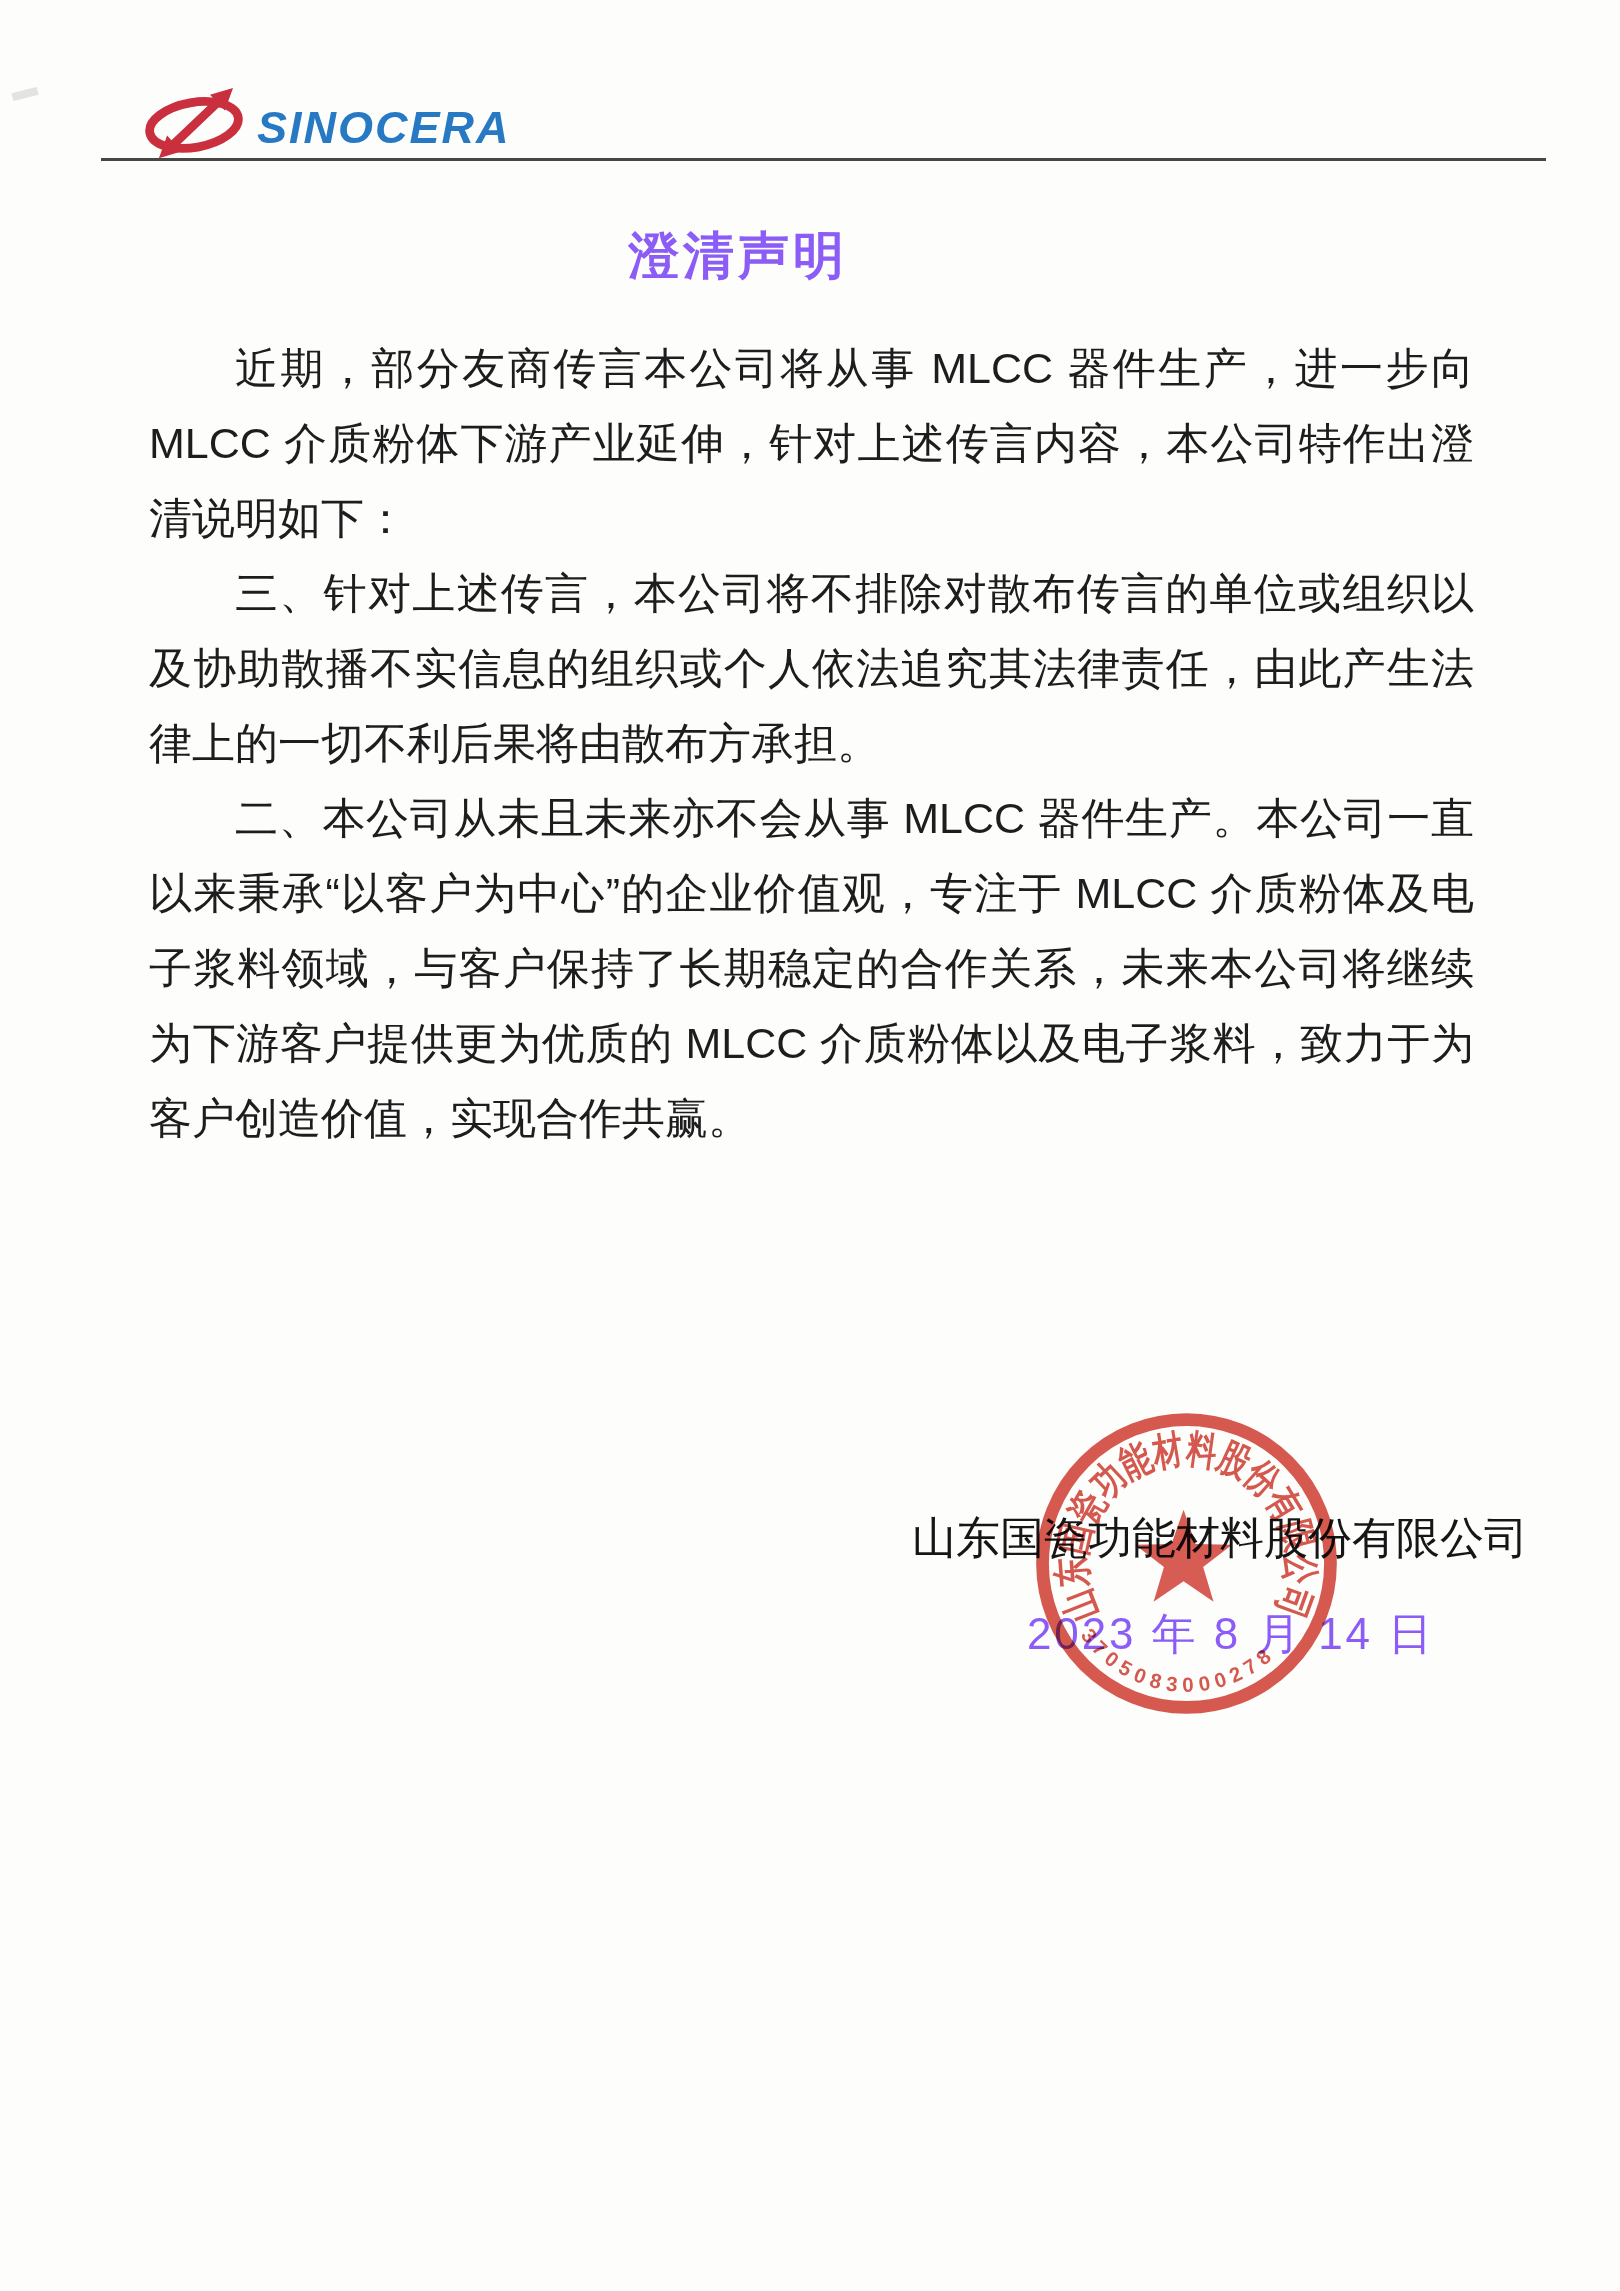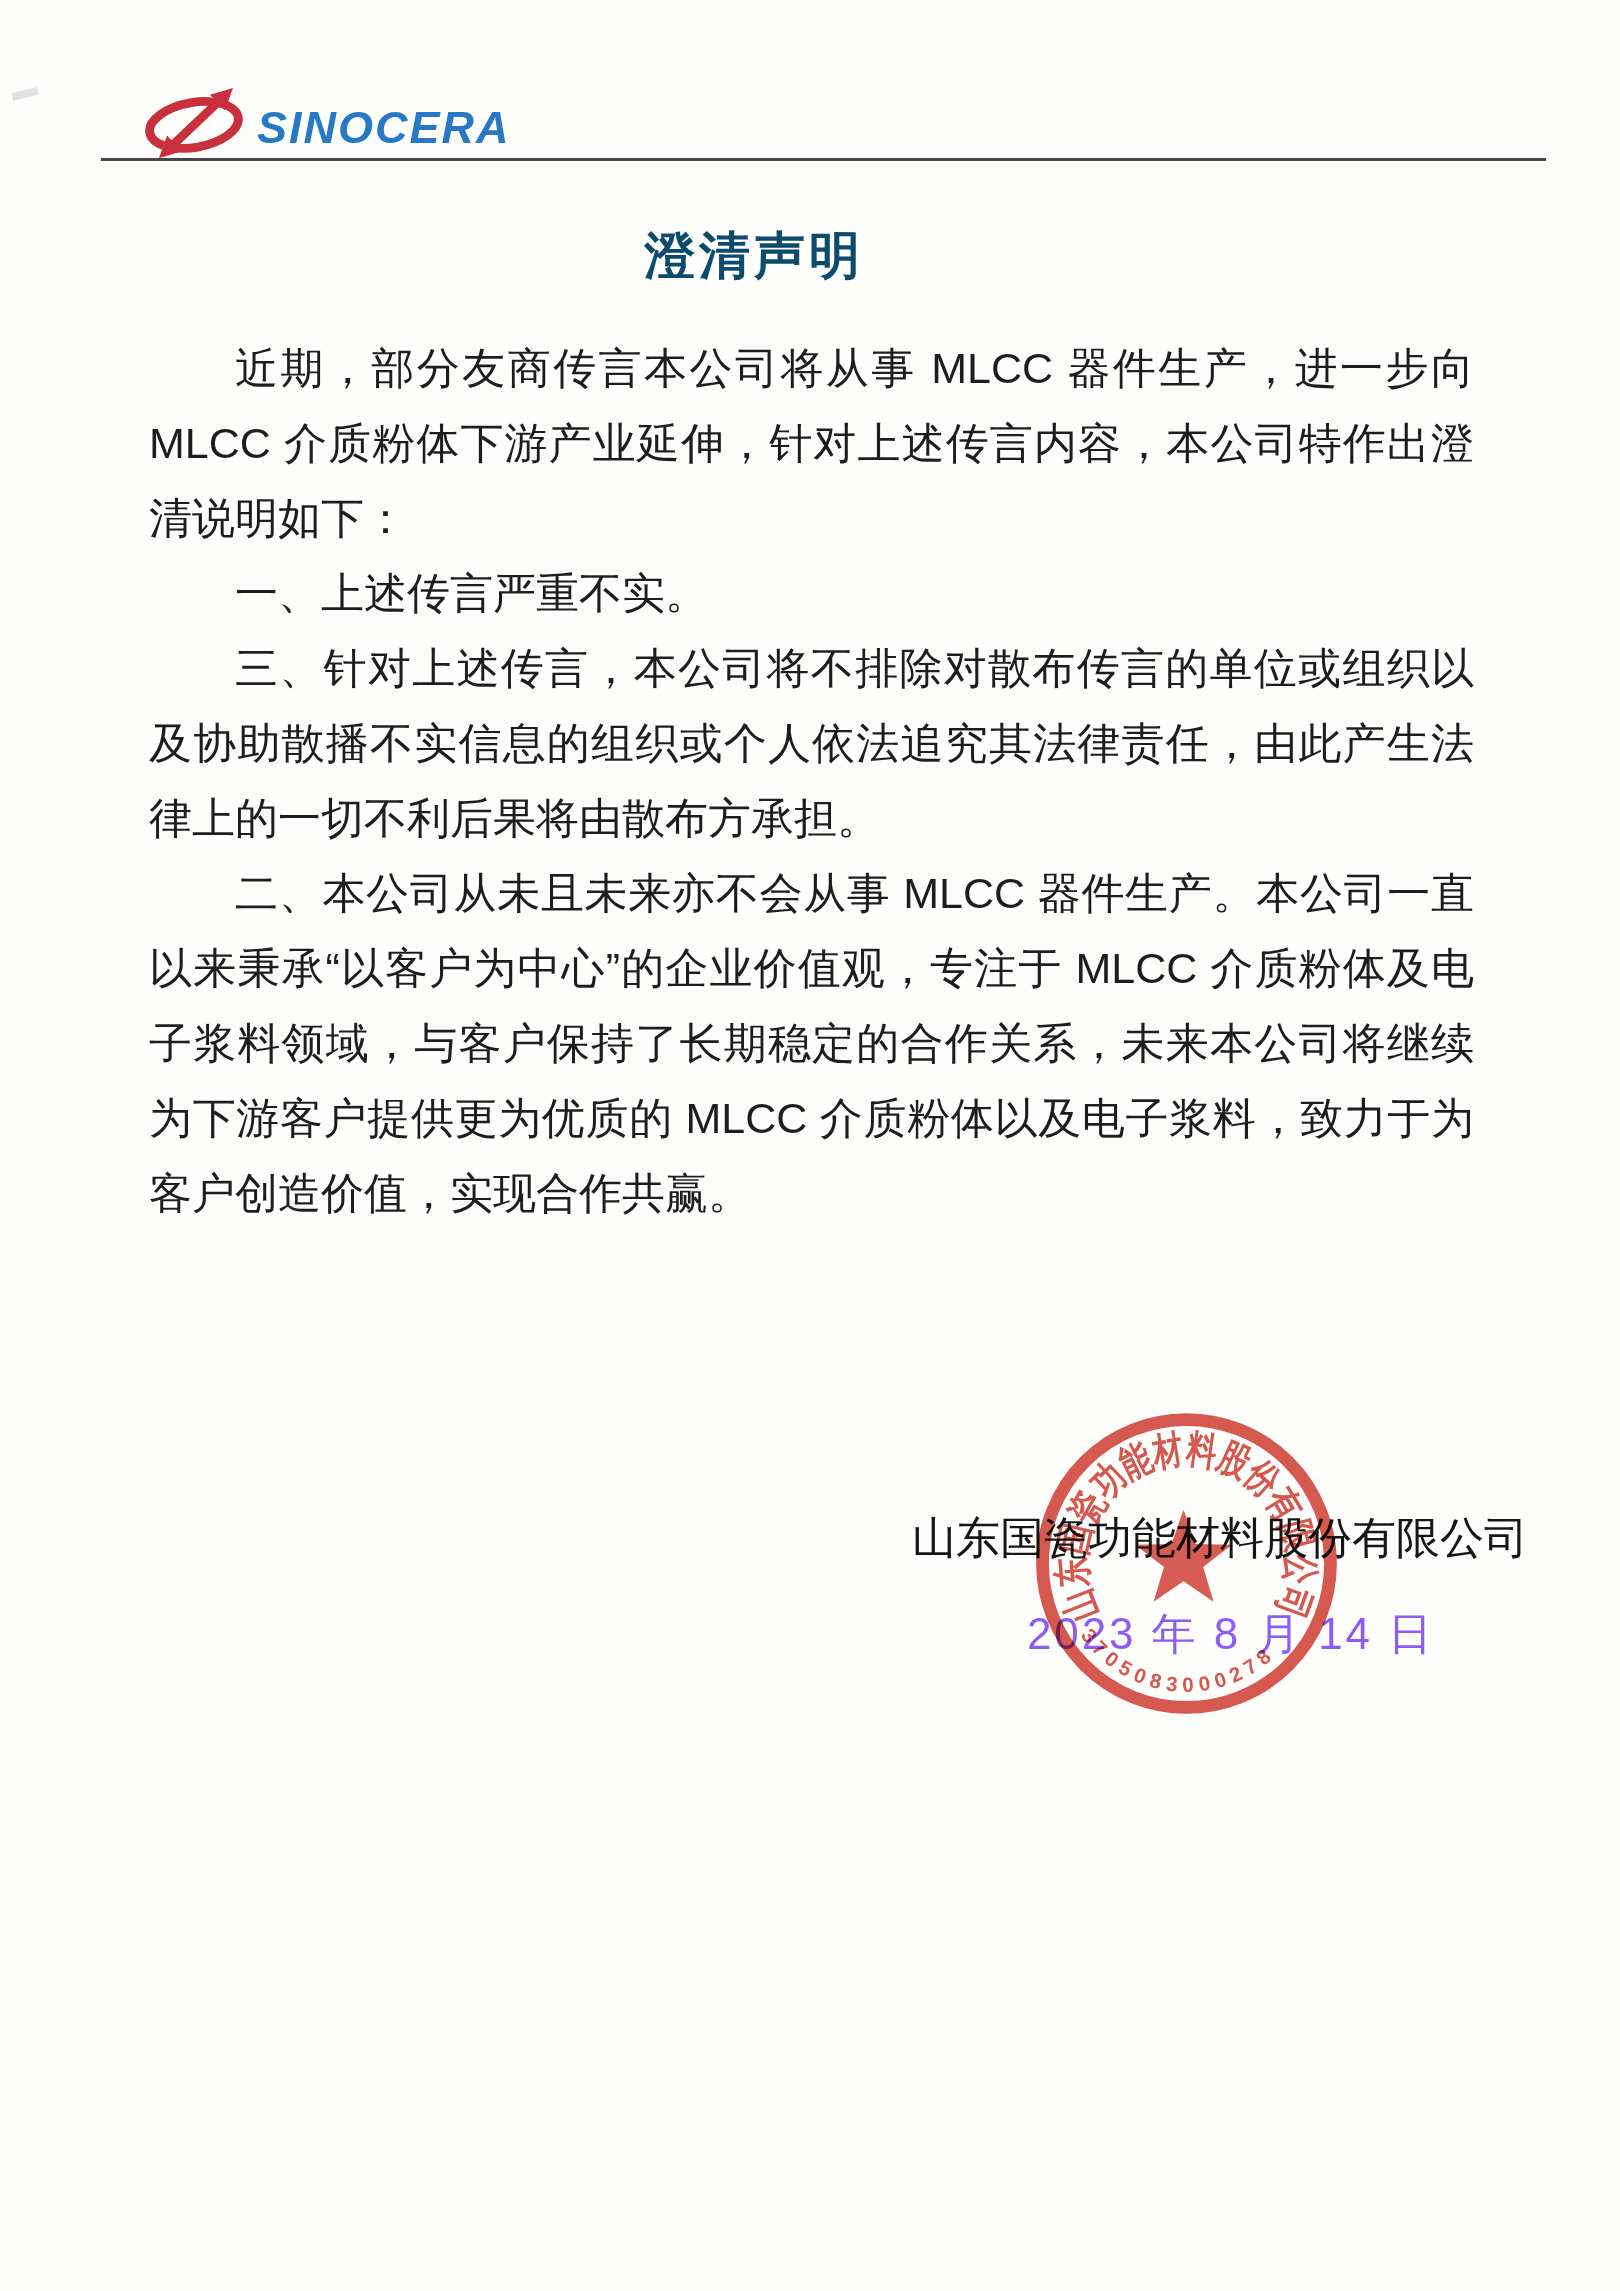--- a/index.html
+++ b/index.html
@@ -19,22 +19,22 @@
     position:absolute;left:112px;top:17.6px;
     font-size:45px;font-weight:bold;font-style:italic;
     color:#2679c2;letter-spacing:2px;white-space:nowrap;
   }
   .header-rule{
     position:absolute;left:101px;top:158px;width:1445px;height:2.9px;
     background:#474747;
   }
   
   .doc-title{
-    position:absolute;left:16px;top:222px;width:1476px;
-    text-align:center;font-size:51px;font-weight:bold;color:#0c4a6e;
+    position:absolute;left:0;top:222px;width:1476px;
+    text-align:center;font-size:51px;font-weight:bold;color:#8b5cf6;
     letter-spacing:3.9px;
   }
   
   .body-text{
     position:absolute;left:149px;top:331px;width:1325px;
     font-size:43px;line-height:75px;text-align:justify;
     color:#1d1d1d;
   }
   .body-text p{margin:0;text-indent:86px;}
   
@@ -73,21 +73,20 @@
       <path d="M90,4 L81.6,27.1 L77.1,22.4 L33.1,64.2 L37.6,68.9 L14,76 L22.4,52.9 L26.9,57.6 L70.9,15.8 L66.4,11.1 Z" fill="#c92f3d"></path>
     </svg>
     <span class="brand">SINOCERA</span>
   </div>
   <div class="header-rule"></div>
 
   <div class="doc-title">澄清声明</div>
 
   <div class="body-text">
     <p>近期，部分友商传言本公司将从事 MLCC 器件生产，进一步向 MLCC 介质粉体下游产业延伸，针对上述传言内容，本公司特作出澄清说明如下：</p>
-    <p>一、上述传言严重不实。</p>
     <p>三、针对上述传言，本公司将不排除对散布传言的单位或组织以及协助散播不实信息的组织或个人依法追究其法律责任，由此产生法律上的一切不利后果将由散布方承担。</p>
     <p>二、本公司从未且未来亦不会从事 MLCC 器件生产。本公司一直以来秉承“以客户为中心”的企业价值观，专注于 MLCC 介质粉体及电子浆料领域，与客户保持了长期稳定的合作关系，未来本公司将继续为下游客户提供更为优质的 MLCC 介质粉体以及电子浆料，致力于为客户创造价值，实现合作共赢。</p>
   </div>
 
   <div class="sig-company">山东国瓷功能材料股份有限公司</div>
   <div class="sig-date">2023 年 8 月 14 日</div>
 
   <svg class="seal" viewBox="0 0 340 360" xmlns="http://www.w3.org/2000/svg">
     <defs>
       <path id="sealTopArc" d="M 80.8 231.5 A 103 103 0 1 1 259.2 231.5" fill="none"></path>

